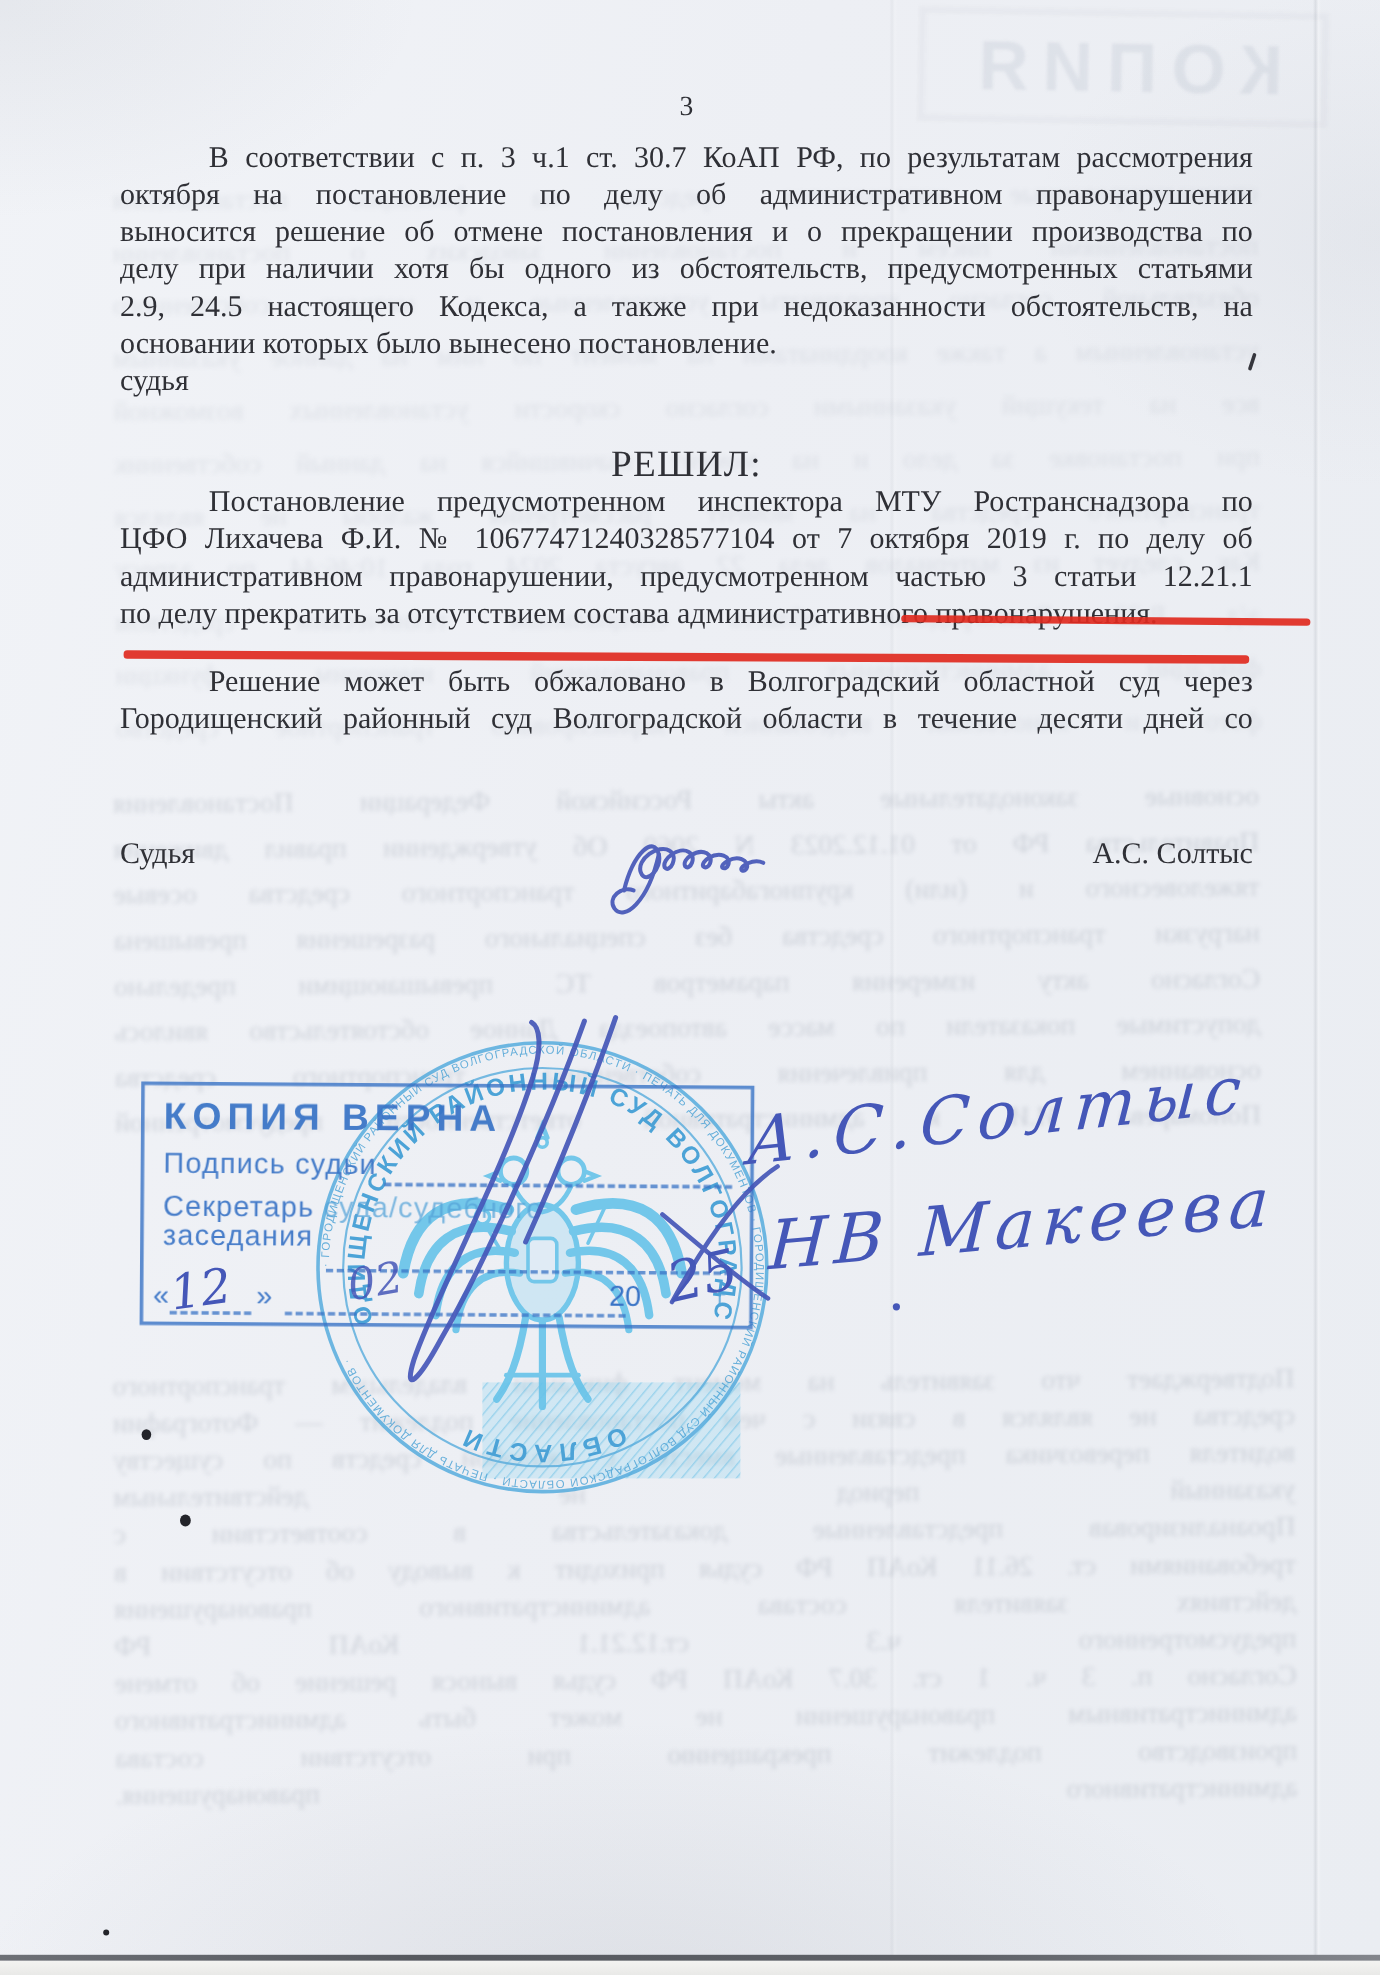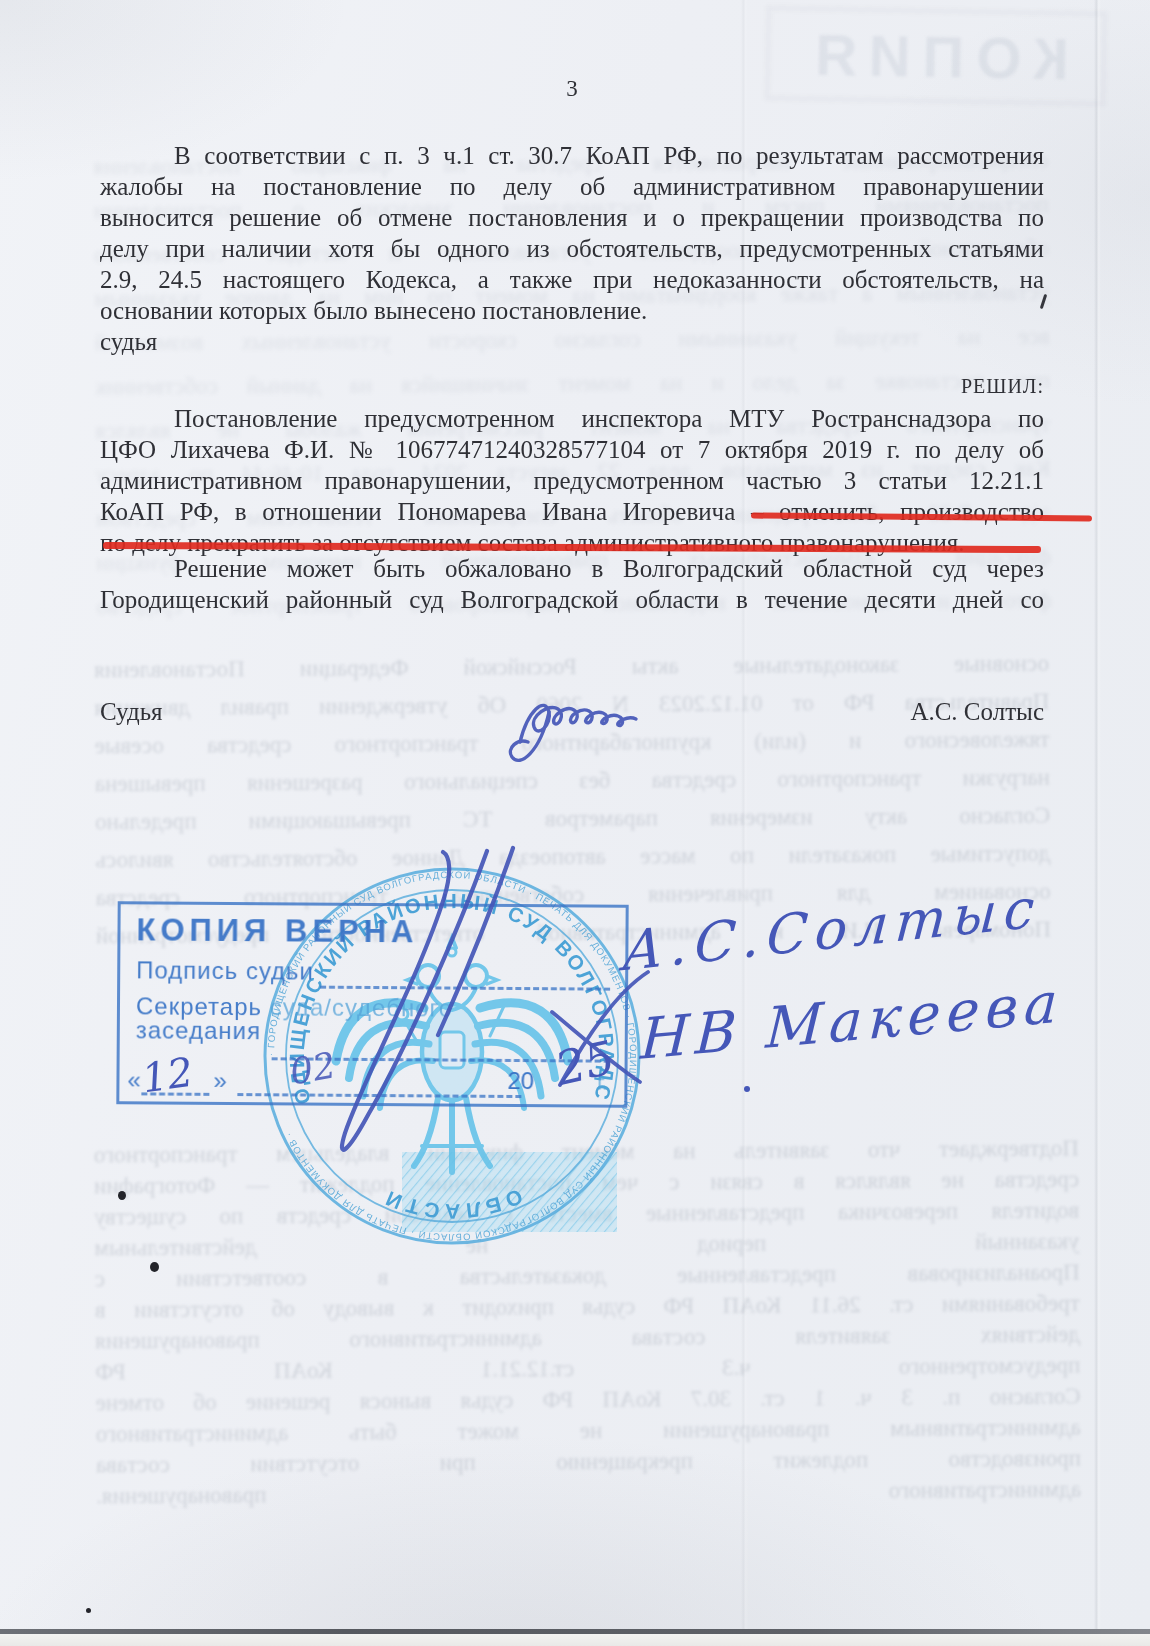--- a/index.html
+++ b/index.html
@@ -33,21 +33,21 @@
     transform:scaleX(-1) rotate(-1deg);filter:blur(1.5px);}
   .ghost-copy-text{font-family:"Liberation Sans",sans-serif;font-weight:bold;font-size:58px;
     letter-spacing:12px;color:rgba(145,155,172,.16);}
   
   .doc-text{position:absolute;left:100px;width:944px;color:#2f3036;filter:blur(.3px);}
   .line{height:31px;line-height:31px;font-size:25px;
         text-align:justify;text-align-last:justify;white-space:normal;}
   .line.indent{padding-left:74px;}
   .line.last{text-align-last:left;font-family:Liberation Serif, serif;}
   .heading{position:absolute;left:100px;top:371px;width:944px;height:31px;line-height:31px;
-    font-size:20px;text-align:right;letter-spacing:1px;color:#2f3036;filter:blur(.3px);font-family:Liberation Serif, serif;}
+    font-size:31px;text-align:center;letter-spacing:1px;color:#2f3036;filter:blur(.3px);font-family:Liberation Serif, serif;}
   .sig-row{position:absolute;left:100px;top:698px;width:944px;display:flex;
     justify-content:space-between;font-size:25px;color:#2f3036;filter:blur(.3px);}
   .page-num{position:absolute;left:100px;top:76px;width:944px;text-align:center;
     font-size:23px;color:#2f3036;}
   
   .red-ul{position:absolute;background:#e02a1f;border-radius:3px;opacity:.92;}
   .red-ul.u1{left:751px;top:514px;width:341px;height:6px;transform:rotate(.5deg);}
   .red-ul.u2{left:103px;top:544px;width:938px;height:7px;transform:rotate(.25deg);}
   
   #stamp{position:absolute;left:117px;top:903px;width:505px;height:197px;
@@ -122,37 +122,36 @@
   <div class="crease-v" style="left:741px;opacity:.5"></div>
   <div class="bottom-edge-line"></div>
   <div class="below-paper"></div>
   <div class="speck" style="left:118px;top:1191px;width:8px;height:9px"></div>
   <div class="speck" style="left:150px;top:1262px;width:9px;height:10px"></div>
   <div class="speck" style="left:86px;top:1608px;width:5px;height:5px"></div>
   <div class="pen-tick" style="left:1042px;top:294px"></div>
 
   <div class="page-num">3</div>
 
-  <div class="doc-text" style="top:140px">
+  <div class="doc-text" style="top:116px">
     <div class="line indent">В соответствии с п. 3 ч.1 ст. 30.7 КоАП РФ, по результатам рассмотрения</div>
-    <div class="line">жалобы на постановление по делу об административном правонарушении</div>
+    <div class="line">октября на постановление по делу об административном правонарушении</div>
     <div class="line">выносится решение об отмене постановления и о прекращении производства по</div>
     <div class="line">делу при наличии хотя бы одного из обстоятельств, предусмотренных статьями</div>
     <div class="line">2.9, 24.5 настоящего Кодекса, а также при недоказанности обстоятельств, на</div>
     <div class="line last">основании которых было вынесено постановление.</div>
     <div class="line last">судья</div>
   </div>
 
   <div class="heading">РЕШИЛ:</div>
 
   <div class="doc-text" style="top:403px">
     <div class="line indent">Постановление предусмотренном инспектора МТУ Ространснадзора по</div>
     <div class="line">ЦФО Лихачева Ф.И. № 10677471240328577104 от 7 октября 2019 г. по делу об</div>
     <div class="line">административном правонарушении, предусмотренном частью 3 статьи 12.21.1</div>
-    <div class="line">КоАП РФ, в отношении Пономарева Ивана Игоревича – отменить, производство</div>
     <div class="line last">по делу прекратить за отсутствием состава административного правонарушения.</div>
   </div>
 
   <div class="red-ul u1"></div>
   <div class="red-ul u2"></div>
 
   <div class="doc-text" style="top:553px">
     <div class="line indent">Решение может быть обжаловано в Волгоградский областной суд через</div>
     <div class="line">Городищенский районный суд Волгоградской области в течение десяти дней со</div>
   </div>

